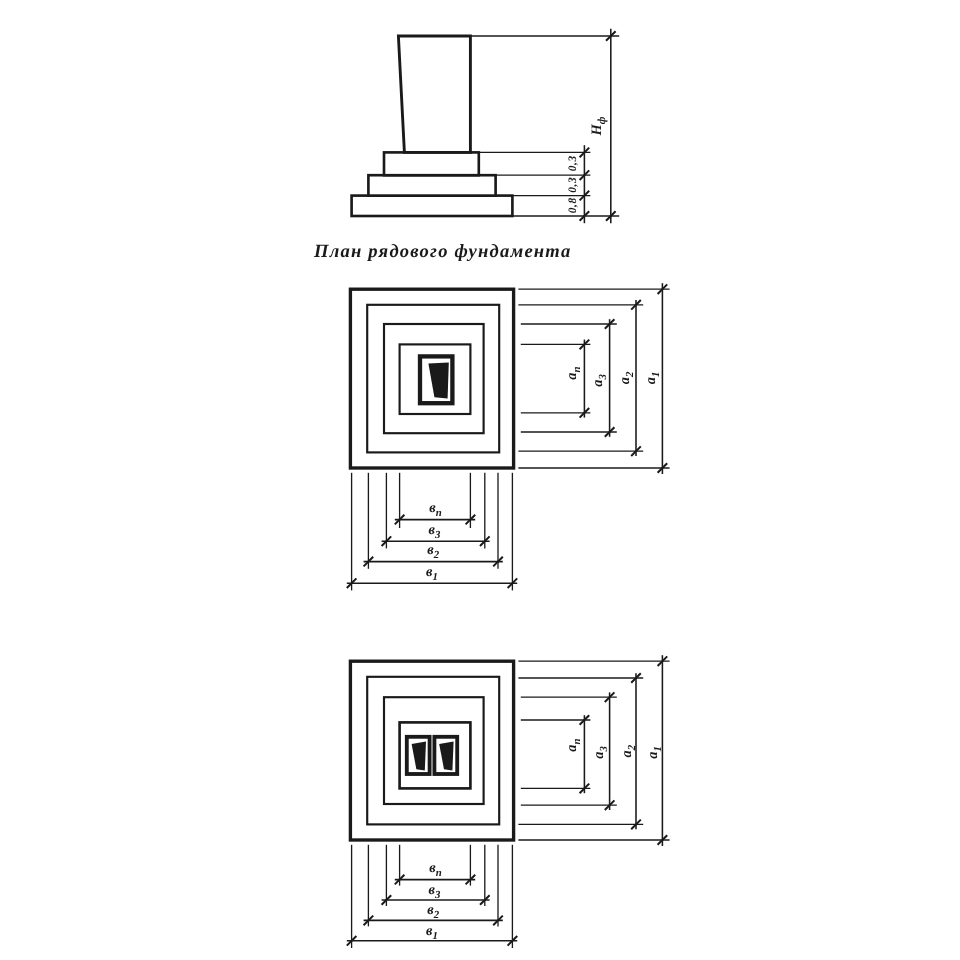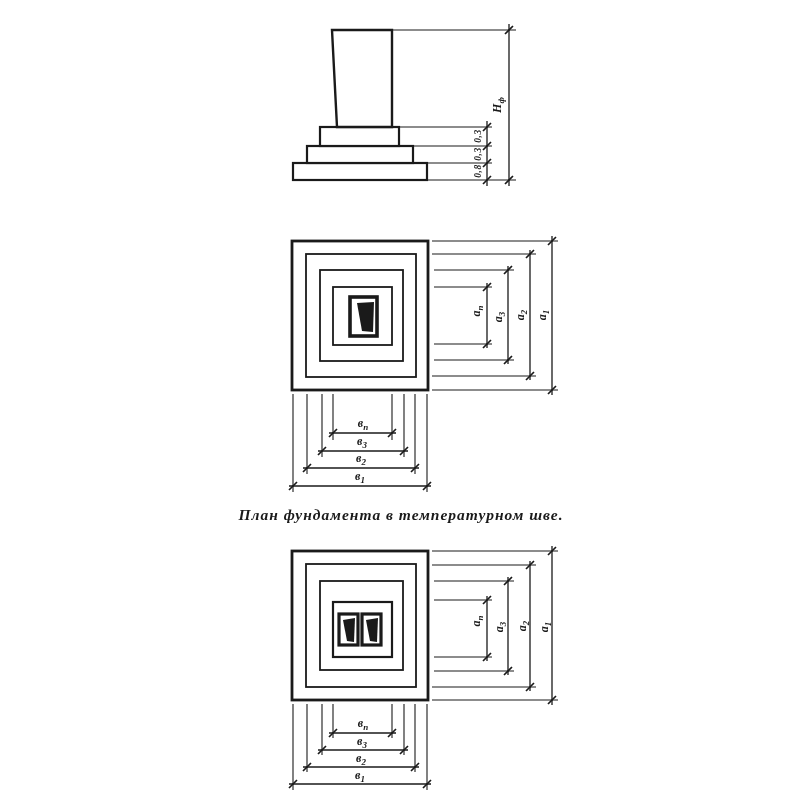--- a/index.html
+++ b/index.html
@@ -129,32 +129,32 @@
       M329 437L337 429 M388 437L396 429 M318 455L326 447 M400 455L408 447 M303 472L311 464 M411 472L419 464 M289 490L297 482 M423 490L431 482
       M483 604L491 596 M483 661L491 653 M504 585L512 577 M504 675L512 667 M526 569L534 561 M526 691L534 683 M548 555L556 547 M548 704L556 696
       M329 737L337 729 M388 737L396 729 M318 754L326 746 M400 754L408 746 M303 771L311 763 M411 771L419 763 M289 788L297 780 M423 788L431 780"></path>
   </svg>
 
   <span class="lbl dim rot" style="left:498px;top:105px"><span>Н</span><sub>ф</sub></span>
   <span class="lbl small rot" style="left:478px;top:136px">0,3</span>
   <span class="lbl small rot" style="left:478px;top:154px">0,3</span>
   <span class="lbl small rot" style="left:478px;top:171px">0,8</span>
 
+  <span class="lbl title center" style="left:369px;top:210px">План рядового фундамента</span>
 
   <span class="lbl dim rot" style="left:477px;top:311px"><span>а</span><sub>п</sub></span>
   <span class="lbl dim rot" style="left:499px;top:317px"><span>а</span><sub>3</sub></span>
   <span class="lbl dim rot" style="left:521px;top:315px"><span>а</span><sub>2</sub></span>
   <span class="lbl dim rot" style="left:543px;top:315px"><span>а</span><sub>1</sub></span>
 
   <span class="lbl dim center" style="left:363px;top:424px"><span>в</span><sub>п</sub></span>
   <span class="lbl dim center" style="left:362px;top:442px"><span>в</span><sub>3</sub></span>
   <span class="lbl dim center" style="left:361px;top:459px"><span>в</span><sub>2</sub></span>
   <span class="lbl dim center" style="left:360px;top:477px"><span>в</span><sub>1</sub></span>
 
-  <span class="lbl title center" style="left:401px;top:515px">План фундамента в температурном шве.</span>
 
   <span class="lbl dim rot" style="left:477px;top:621px"><span>а</span><sub>п</sub></span>
   <span class="lbl dim rot" style="left:500px;top:627px"><span>а</span><sub>3</sub></span>
   <span class="lbl dim rot" style="left:523px;top:626px"><span>а</span><sub>2</sub></span>
   <span class="lbl dim rot" style="left:545px;top:627px"><span>а</span><sub>1</sub></span>
 
   <span class="lbl dim center" style="left:363px;top:724px"><span>в</span><sub>п</sub></span>
   <span class="lbl dim center" style="left:362px;top:742px"><span>в</span><sub>3</sub></span>
   <span class="lbl dim center" style="left:361px;top:759px"><span>в</span><sub>2</sub></span>
   <span class="lbl dim center" style="left:360px;top:776px"><span>в</span><sub>1</sub></span>

